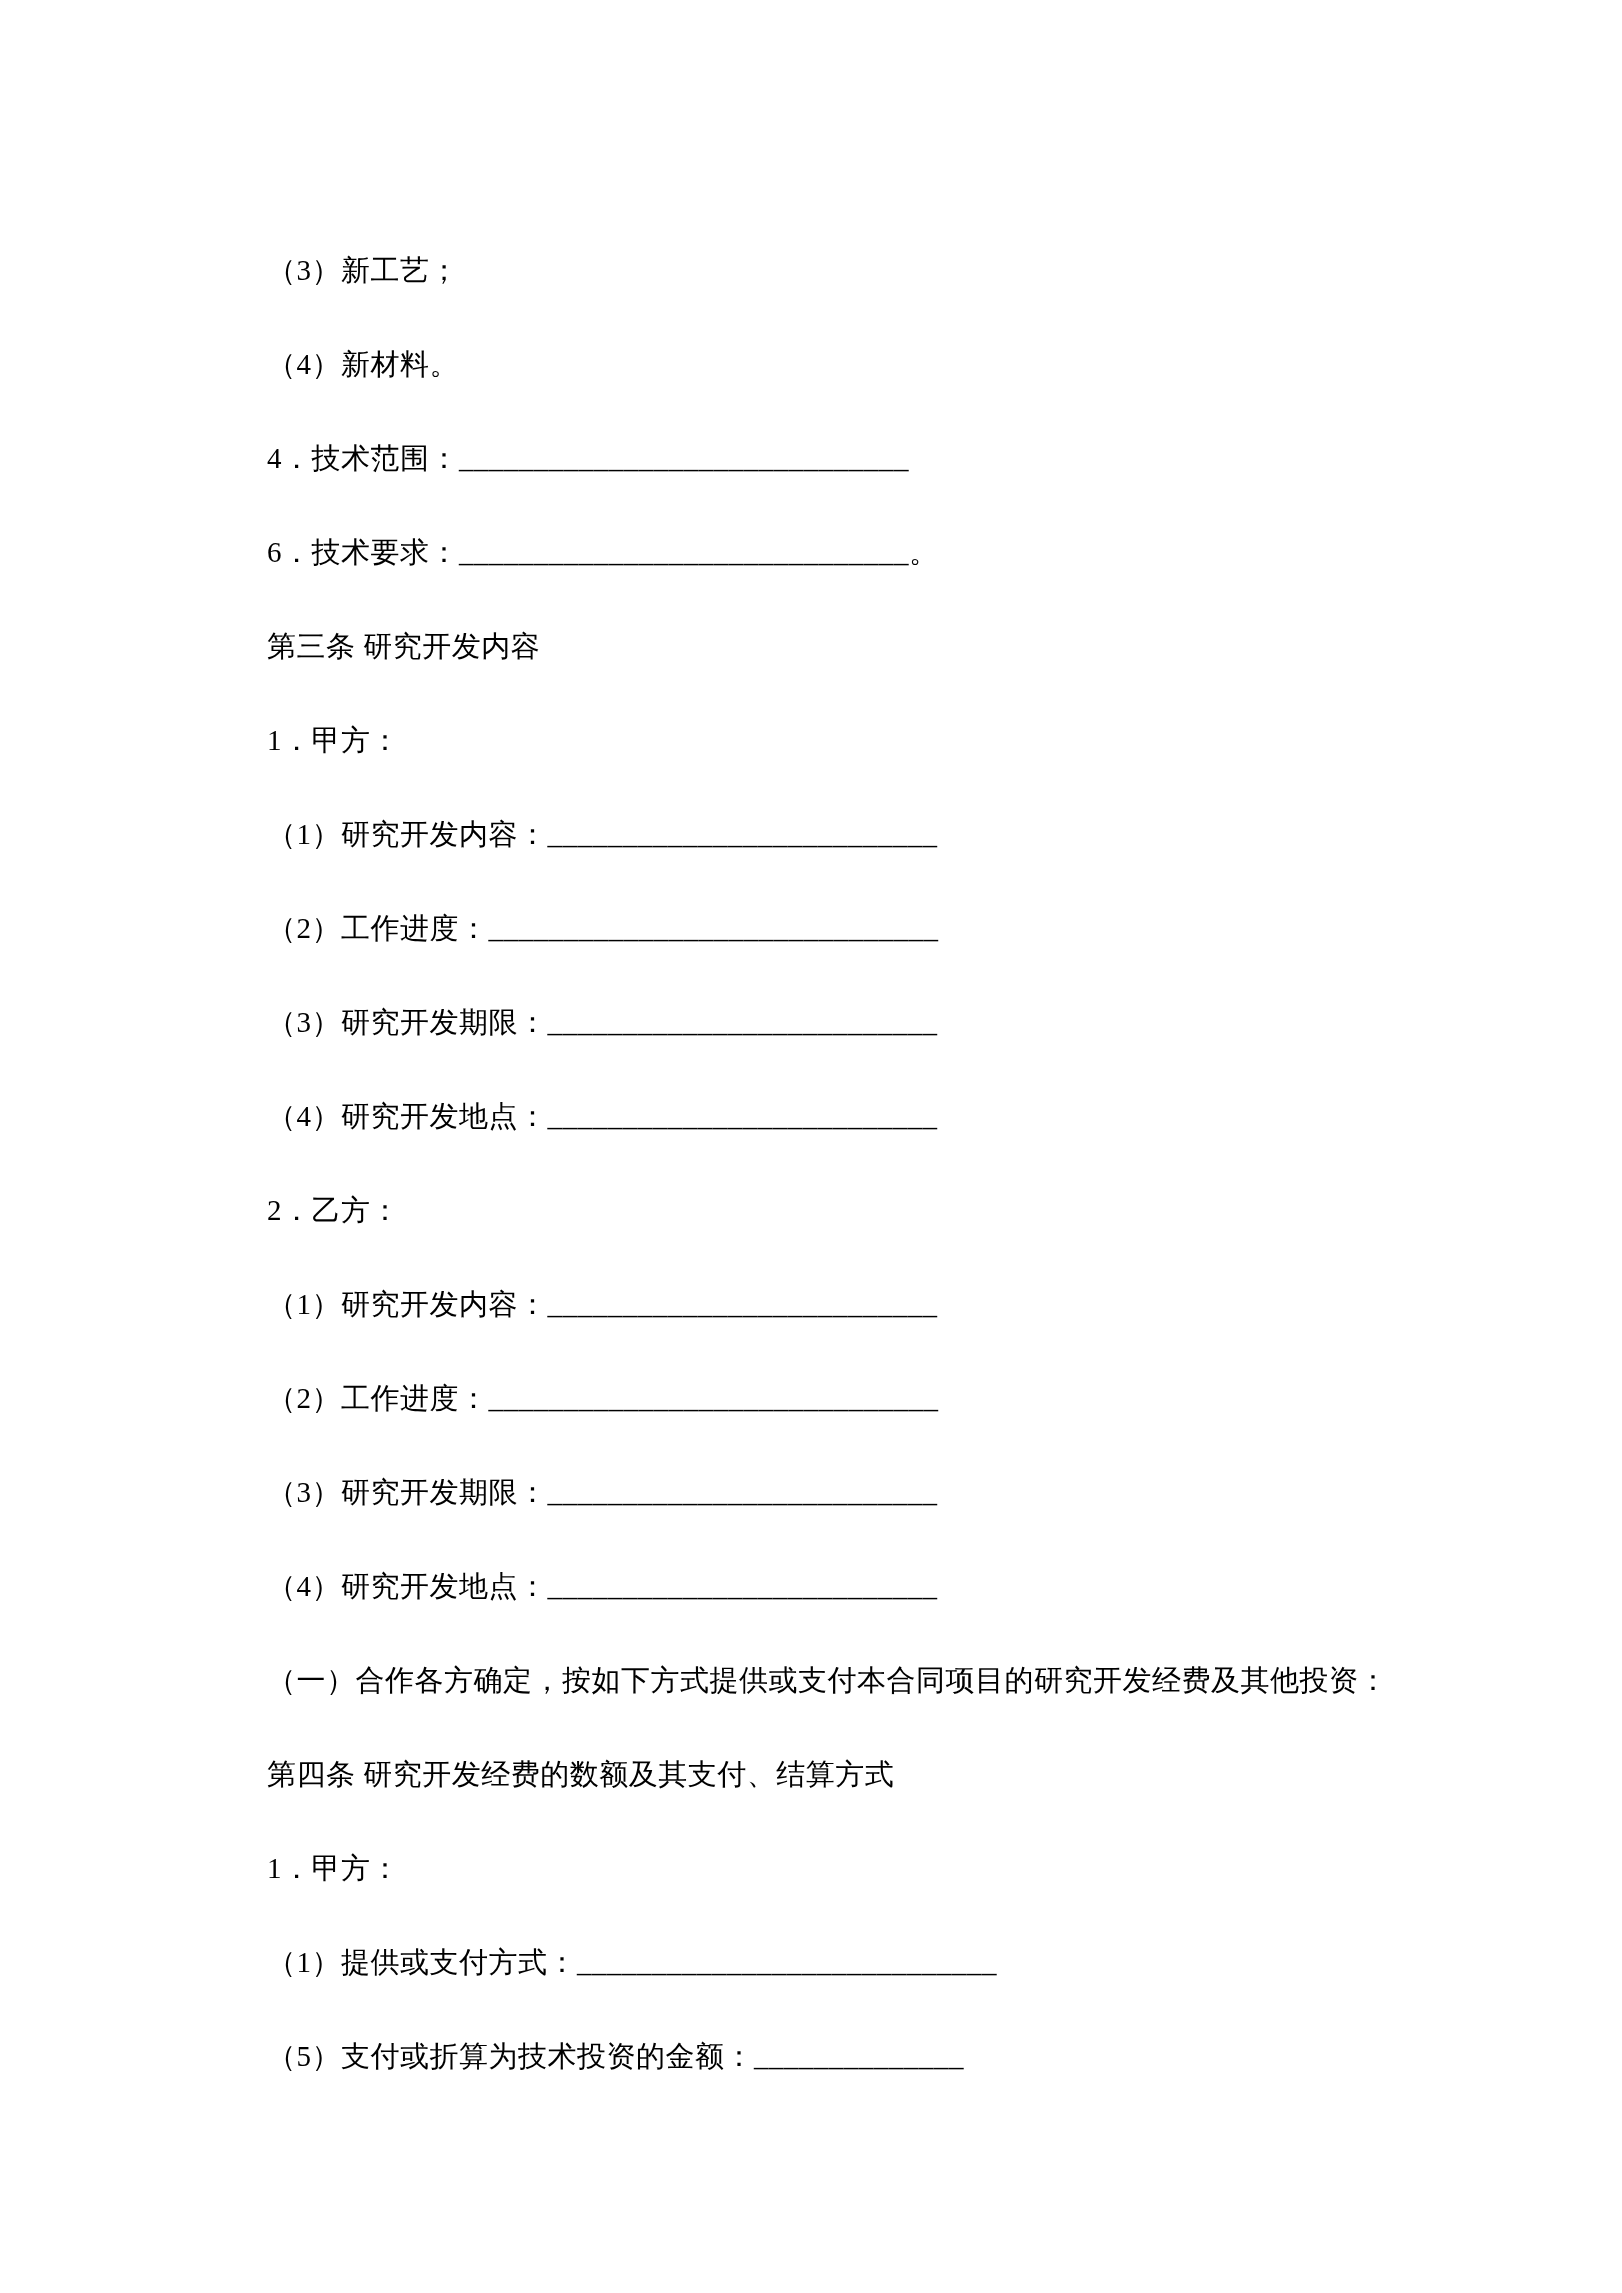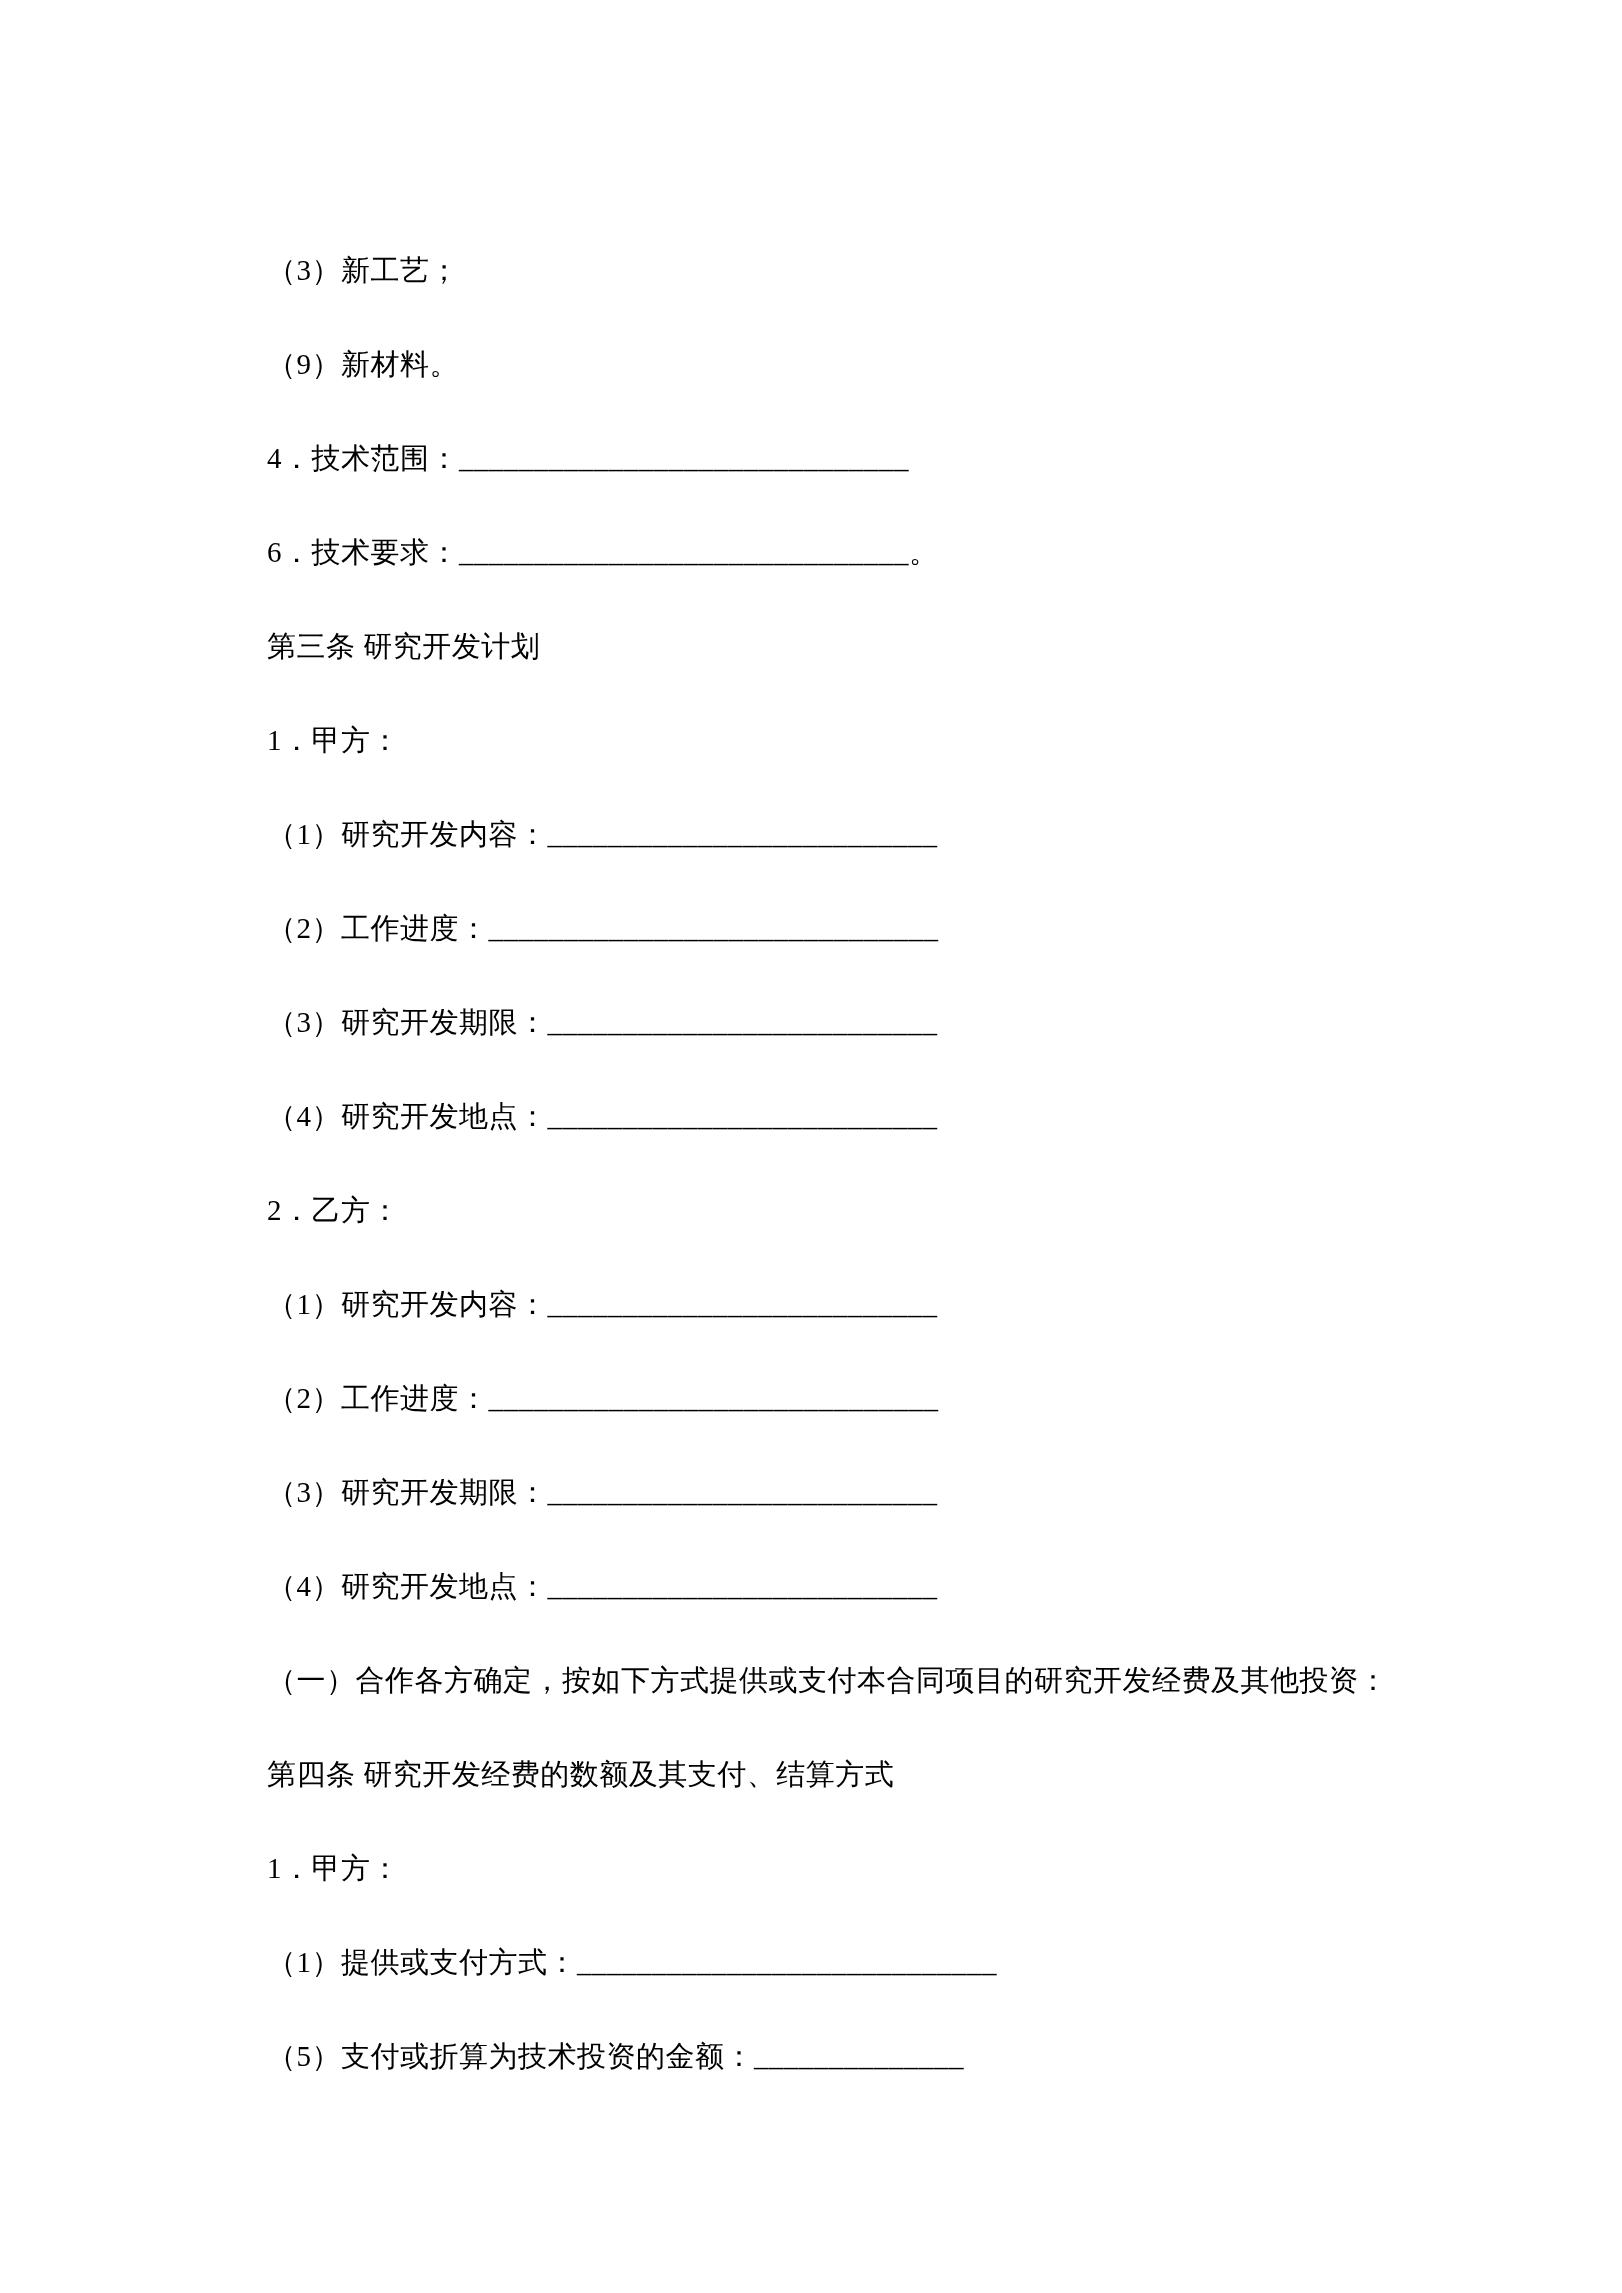--- a/index.html
+++ b/index.html
@@ -28,24 +28,24 @@
   }
   .ind {
     padding-left: 58px;
   }
 </style>
 </head>
 <body>
 
 <div class="page">
   <p class="ln ind">（3）新工艺；</p>
-  <p class="ln ind">（9）新材料。</p>
+  <p class="ln ind">（4）新材料。</p>
   <p class="ln ind">4．技术范围：______________________________</p>
   <p class="ln ind">6．技术要求：______________________________。</p>
-  <p class="ln ind">第三条 研究开发计划</p>
+  <p class="ln ind">第三条 研究开发内容</p>
   <p class="ln ind">1．甲方：</p>
   <p class="ln ind">（1）研究开发内容：__________________________</p>
   <p class="ln ind">（2）工作进度：______________________________</p>
   <p class="ln ind">（3）研究开发期限：__________________________</p>
   <p class="ln ind">（4）研究开发地点：__________________________</p>
   <p class="ln ind">2．乙方：</p>
   <p class="ln ind">（1）研究开发内容：__________________________</p>
   <p class="ln ind">（2）工作进度：______________________________</p>
   <p class="ln ind">（3）研究开发期限：__________________________</p>
   <p class="ln ind">（4）研究开发地点：__________________________</p>

